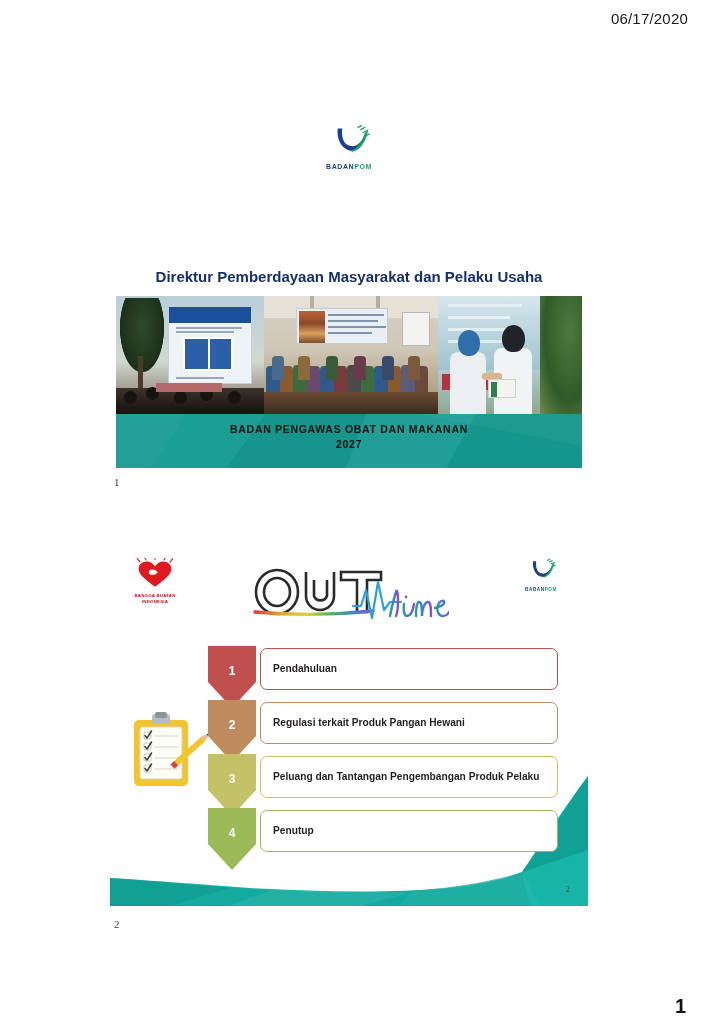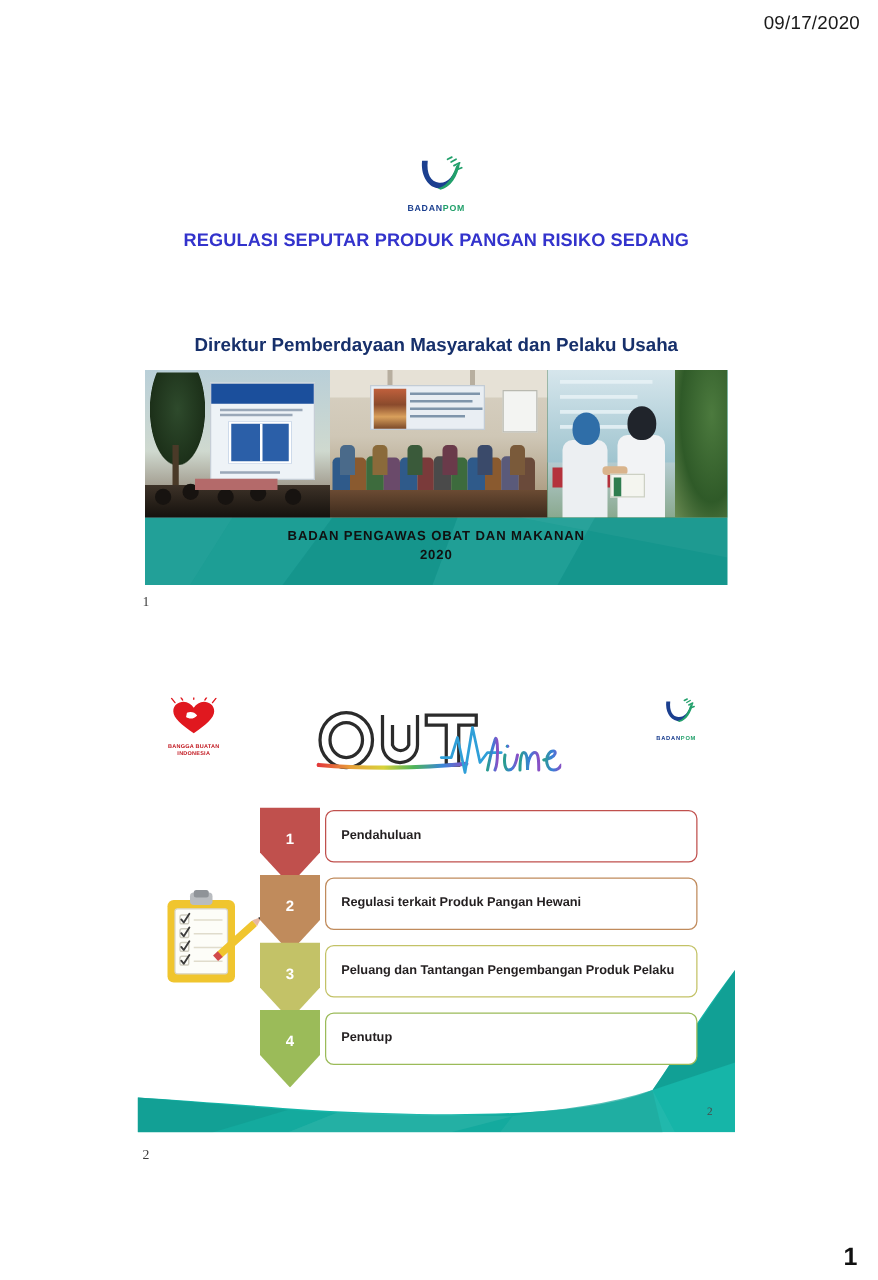--- a/index.html
+++ b/index.html
@@ -270,38 +270,37 @@
     bottom: 12px;
     font-size: 9px;
     color: #4a4a4a;
     font-family: "Liberation Serif", serif;
     z-index: 5;
   }
 </style>
 </head>
 <body>
 
-<div class="doc-date">09/17/2020</div>
+<div class="doc-date">06/17/2020</div>
 <div class="doc-pagenum">1</div>
 
 <div class="slide" id="slide-1">
 
   <div class="s1-logo">
     <svg class="mark" viewBox="0 0 100 60" width="86" height="34">
       <path d="M30 8 C28 26, 36 44, 52 47 C66 49, 76 36, 80 14 C74 30, 66 40, 54 39 C42 38, 36 26, 38 8 Z" fill="#1b3f8f"></path>
       <path d="M52 47 C62 46, 72 35, 78 16 L84 10 C80 32, 70 46, 56 49 Z" fill="#22a06b"></path>
       <path d="M66 6 L72 3 M71 10 L78 6 M75 15 L83 11 M78 21 L86 18" stroke="#22a06b" stroke-width="2.4" stroke-linecap="round" fill="none"></path>
     </svg>
     <div class="logo-text">
       <span class="b">BADAN</span><span class="p">POM</span>
     </div>
   </div>
 
   <div class="s1-title">
-    <div>REGULASI SEPUTAR PRODUK PANGAN RISIKO SEDANG</div>
   </div>
 
   <div class="s1-role">Direktur Pemberdayaan Masyarakat dan Pelaku Usaha</div>
 
   <div class="s1-band">
 
     <div class="photo-row">
 
       <div class="photo photo-a">
         <div class="pa-sky"></div>
@@ -385,21 +384,21 @@
       <polygon points="0,118 70,118 36,172 0,172" fill="#ffffff" opacity="0.055"></polygon>
       <polygon points="70,118 150,118 110,172 36,172" fill="#ffffff" opacity="0.03"></polygon>
       <polygon points="150,118 250,118 230,172 110,172" fill="#000000" opacity="0.035"></polygon>
       <polygon points="250,118 360,118 330,172 230,172" fill="#ffffff" opacity="0.045"></polygon>
       <polygon points="360,118 466,118 466,172 330,172" fill="#000000" opacity="0.03"></polygon>
       <polygon points="300,118 466,118 466,150" fill="#ffffff" opacity="0.04"></polygon>
     </svg>
 
     <div class="s1-org">
       <div>BADAN PENGAWAS OBAT DAN MAKANAN</div>
-      <div>2020</div>
+      <div>2027</div>
     </div>
   </div>
 </div>
 <div class="slide-num" id="slide-num-1">1</div>
 
 <div class="slide" id="slide-2">
 
   <svg class="s2-wave" viewBox="0 0 478 130" preserveAspectRatio="none">
     <path d="M478 0 C452 34, 430 70, 412 96 C360 118, 250 118, 140 112 C86 108, 34 104, 0 102 L0 130 L478 130 Z" fill="#16B5A8"></path>
     <path d="M0 102 C60 106, 130 114, 200 116 C270 118, 350 116, 412 96 L420 130 L0 130 Z" fill="#14A79B" opacity="0.75"></path>

